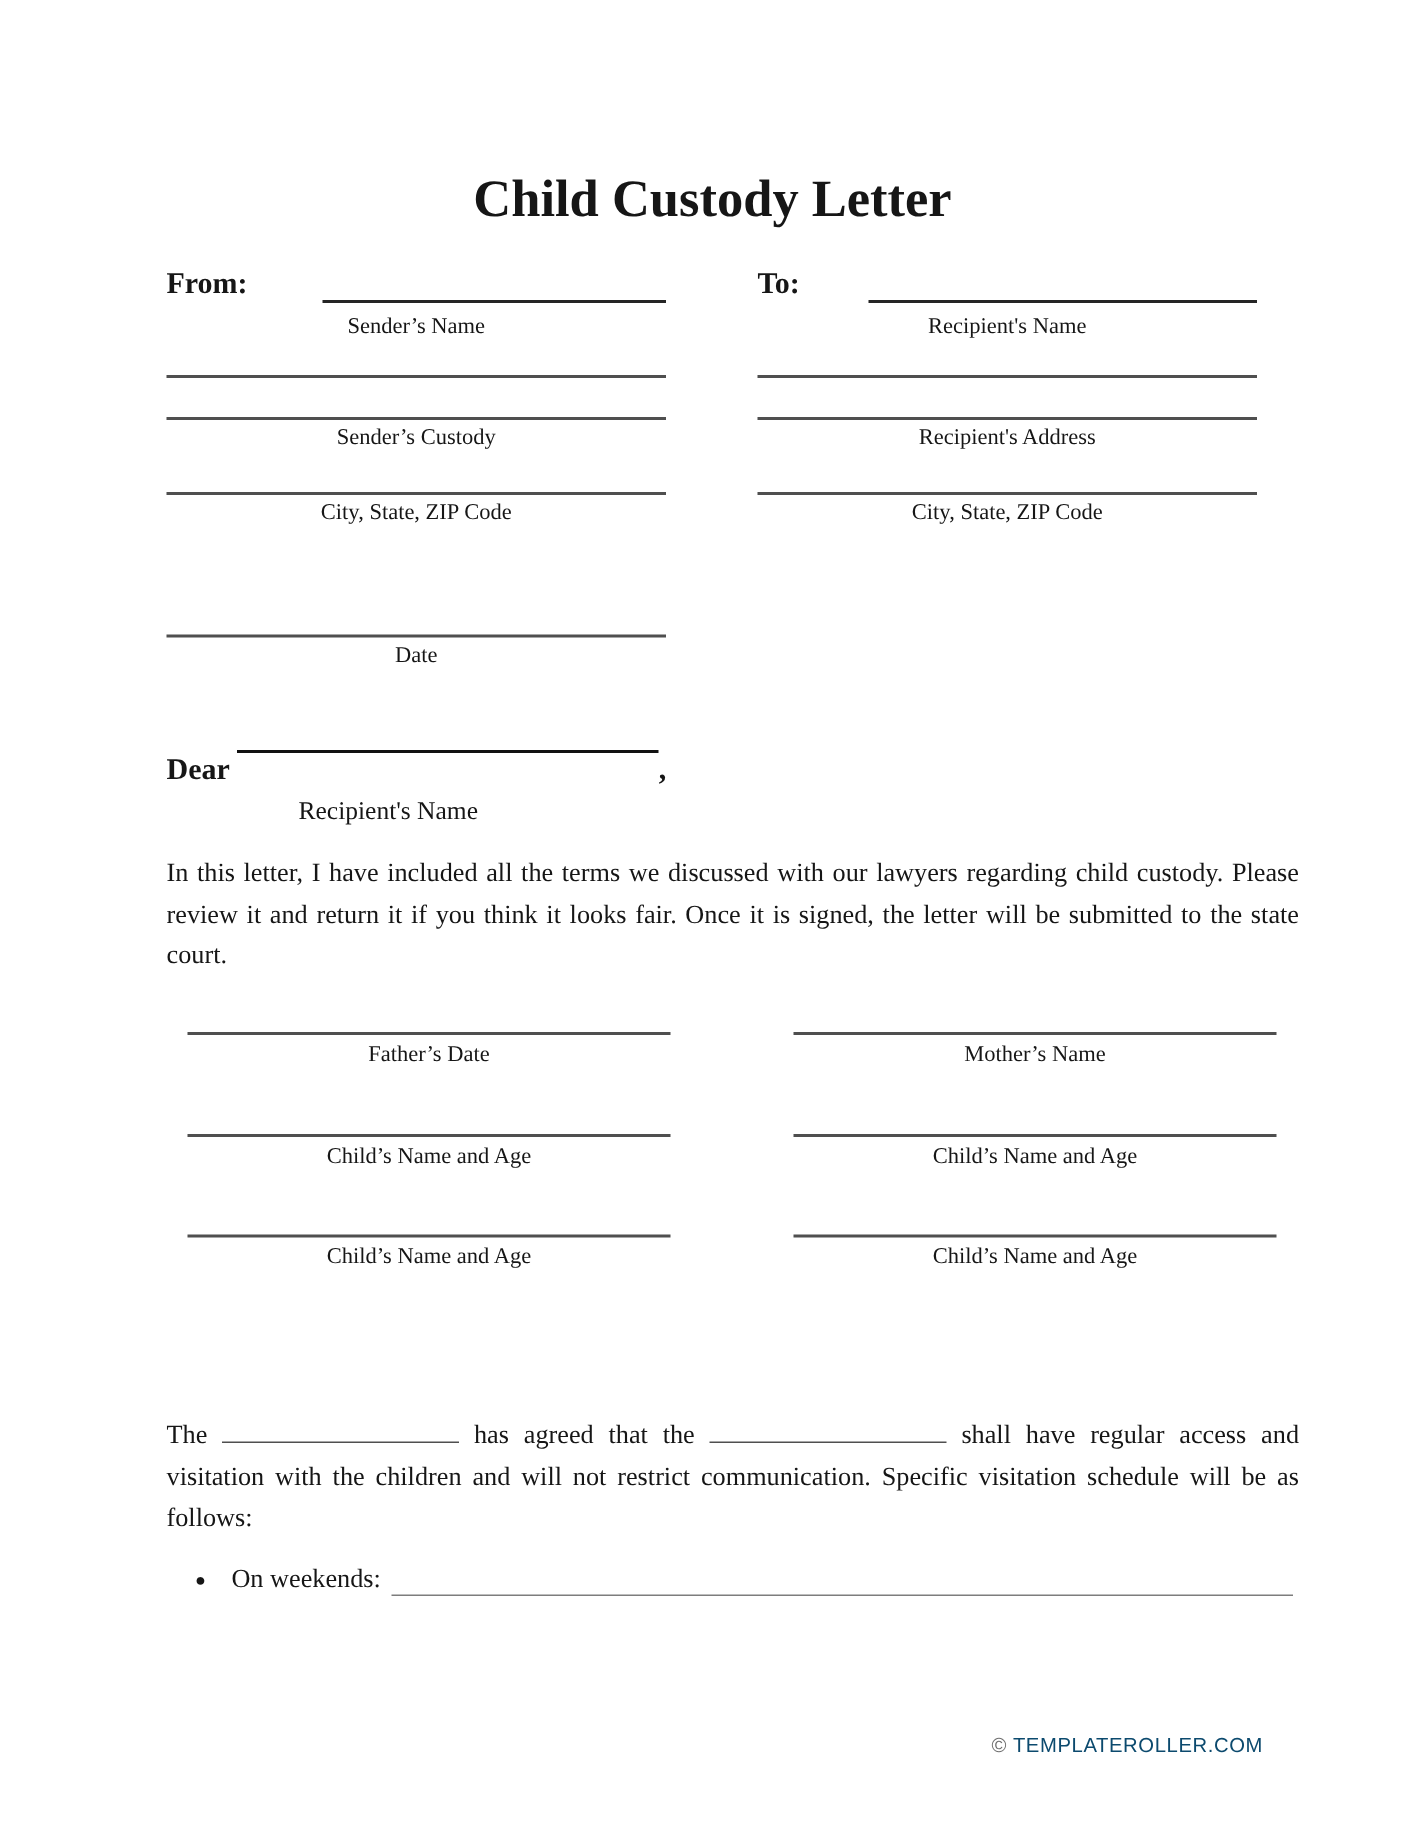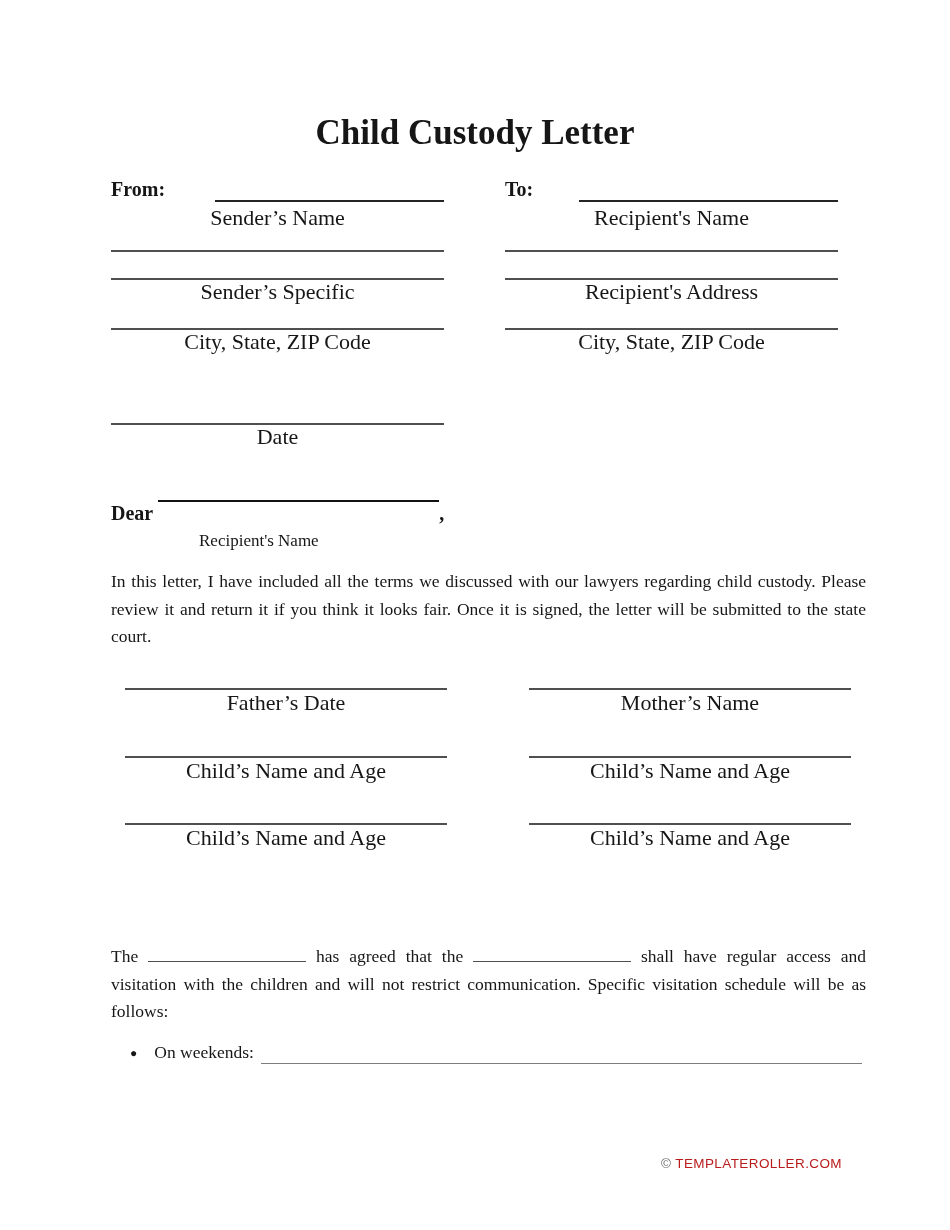--- a/index.html
+++ b/index.html
@@ -44,21 +44,21 @@
   }
   .fill-line {
     flex: 1;
     border-bottom: 2px solid #252525;
     height: 0;
   }
   .fill-line.gap { margin-left: 6px; }
   .fill-line.tight { margin-left: 2px; }
   .caption {
     text-align: center;
-    font-size: 22px;
+    font-size: 15px;
     line-height: 20px;
     margin-top: 6px;
   }
   .caption.snug { margin-top: 2px; }
   .line-row { border-bottom: 2px solid #4f4f4f; }
   .lr-blank { height: 24px; }
   .lr-addr  { height: 28px; }
   .lr-city  { height: 28px; }
   .lr-date  { height: 73px; }
   
@@ -160,21 +160,21 @@
 
   <div class="header-block">
     <div class="hcol">
       <div class="label-row">
         <span class="bold-label">From:</span>
         <span class="fill-line gap"></span>
       </div>
       <div class="caption">Sender’s Name</div>
       <div class="line-row lr-blank"></div>
       <div class="line-row lr-addr"></div>
-      <div class="caption snug">Sender’s Specific</div>
+      <div class="caption snug">Sender’s Custody</div>
       <div class="line-row lr-city"></div>
       <div class="caption snug">City, State, ZIP Code</div>
       <div class="line-row lr-date"></div>
       <div class="caption snug">Date</div>
     </div>
     <div class="hcol">
       <div class="label-row">
         <span class="bold-label">To:</span>
         <span class="fill-line tight"></span>
       </div>
@@ -219,16 +219,16 @@
   <p class="para p-visitation"><span>The</span> <span class="inline-blank"></span> <span>has agreed that the</span> <span class="inline-blank"></span> <span>shall have regular access and visitation with the children and will not restrict communication. Specific visitation schedule will be as follows:</span></p>
 
   <div class="weekend-row">
     <span class="bullet-glyph">●</span>
     <span class="weekend-label">On weekends:</span>
     <span class="weekend-line"></span>
   </div>
 
   <div class="footer">
     <span class="copy" style="color: rgb(110, 110, 110);">©</span>
-    <span class="brand" style="color: #b91c1c; margin-top: 19px;">TEMPLATEROLLER.COM</span>
+    <span class="brand" style="color: #0c4a6e; margin-top: 19px;">TEMPLATEROLLER.COM</span>
   </div>
 
 </div>
 
 </body></html>

